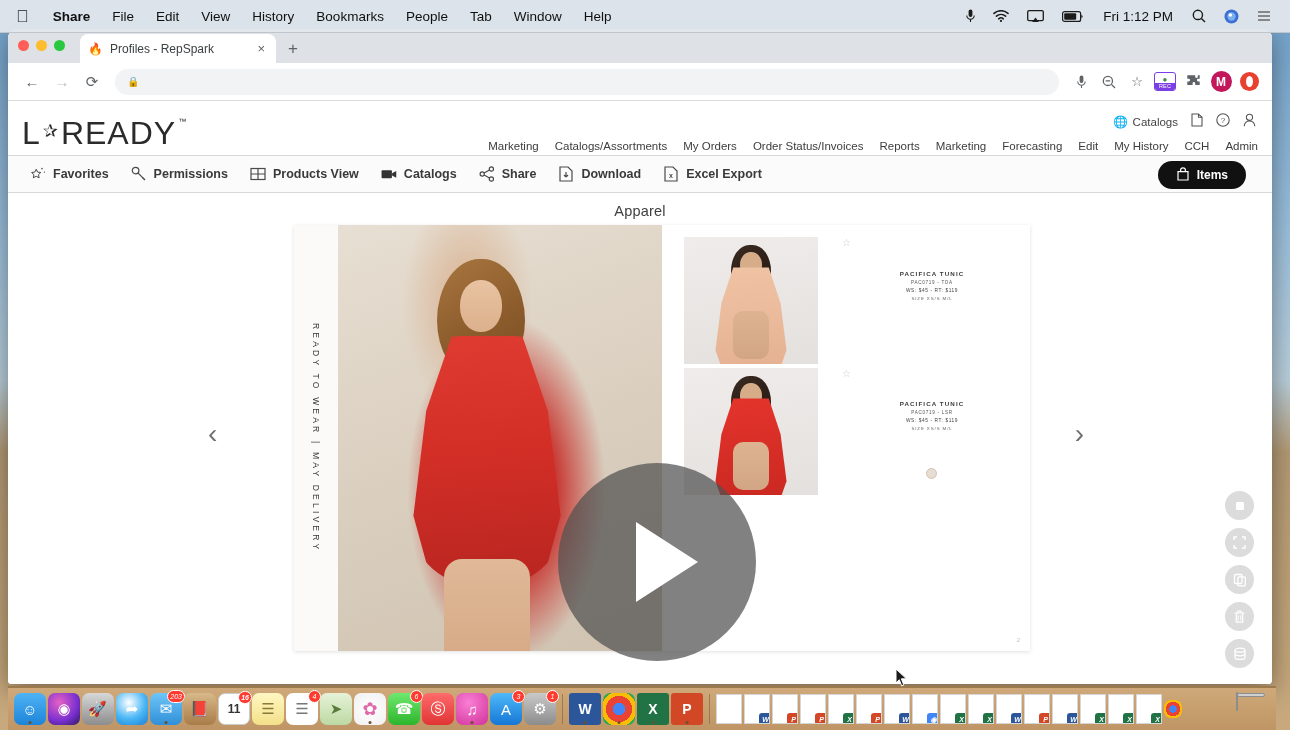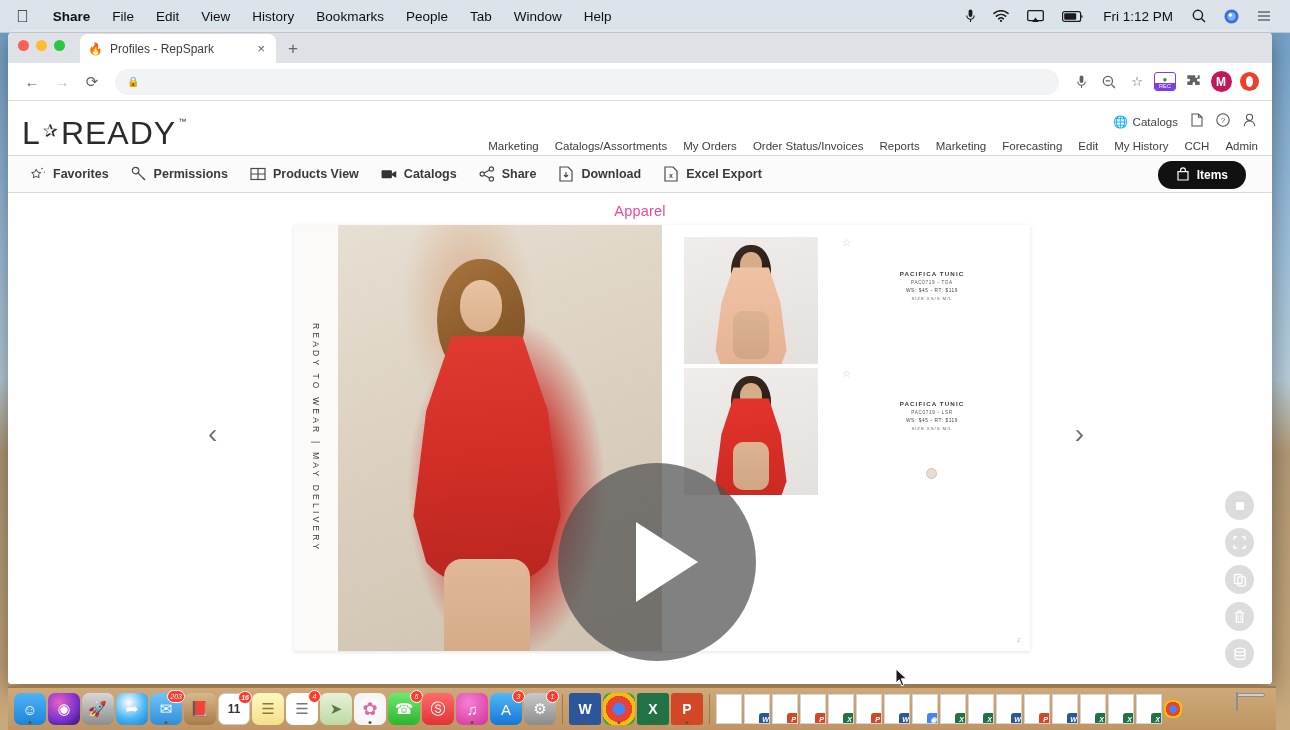--- a/index.html
+++ b/index.html
@@ -110,21 +110,21 @@
   .tb-item { display: flex; align-items: center; gap: 7px; font-size: 12.5px; font-weight: bold; color: #3a3a3a; white-space: nowrap;}
   .tb-ic { display: flex; align-items: center; justify-content: center; width: 16px; height: 16px; color: #4a4a4a; }
   .items-btn {
     position: absolute; right: 26px; top: 5px;
     background: #111; color: #fff; border-radius: 16px; height: 28px;
     display: flex; align-items: center; gap: 7px; padding: 0 18px;
     font-size: 12px; font-weight: bold;
   }
 
   .viewer { position: relative; height: 491px; background: #fff; }
-  .apparel-title { text-align: center; font-size: 14.5px; color: #ec4899; padding-top: 10px; letter-spacing: .2px;}
+  .apparel-title { text-align: center; font-size: 14.5px; color: #404040; padding-top: 10px; letter-spacing: .2px;}
 
   .spread {
     position: absolute; left: 286px; top: 32px; width: 736px; height: 426px;
     display: flex; box-shadow: 0 1px 4px rgba(0,0,0,0.12);
   }
   .pg-left { width: 368px; height: 426px; background: #efece6; position: relative; overflow: hidden; }
   .spine-strip {
     position: absolute; left: 0; top: 0; width: 44px; height: 100%;
     background: #fbfaf8; display: flex; align-items: center; justify-content: center;
   }

